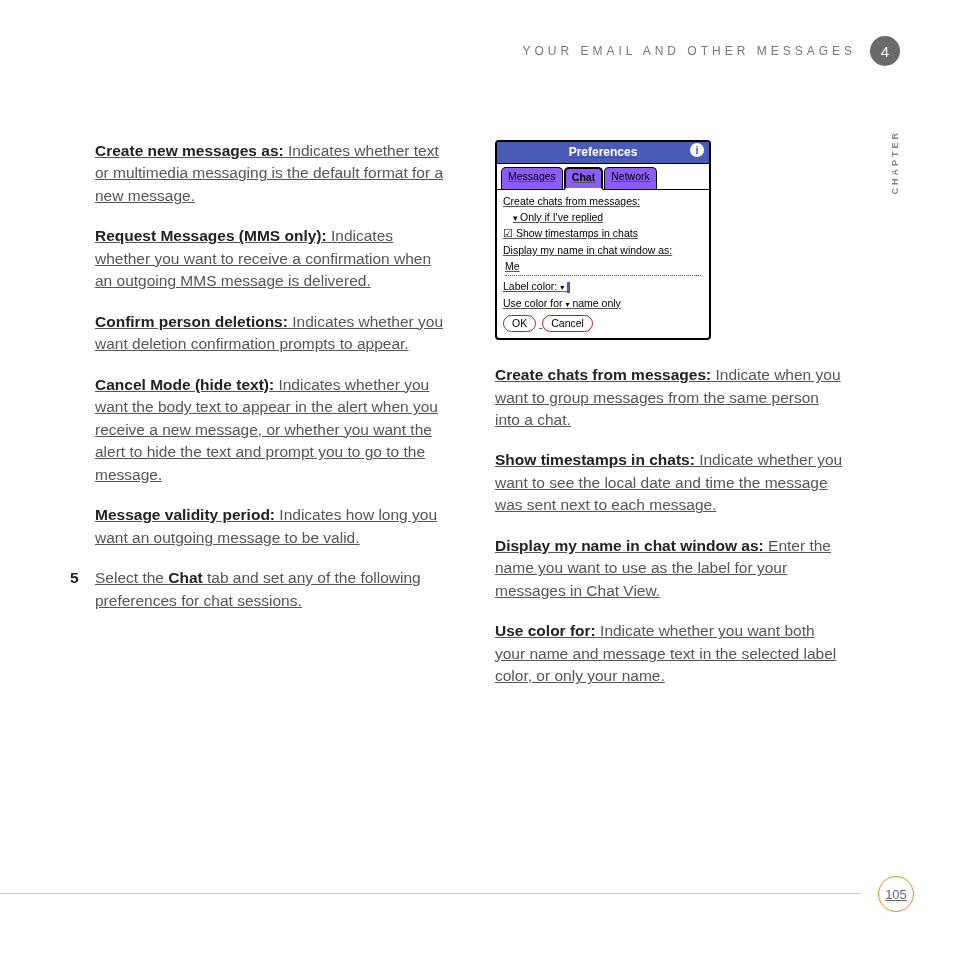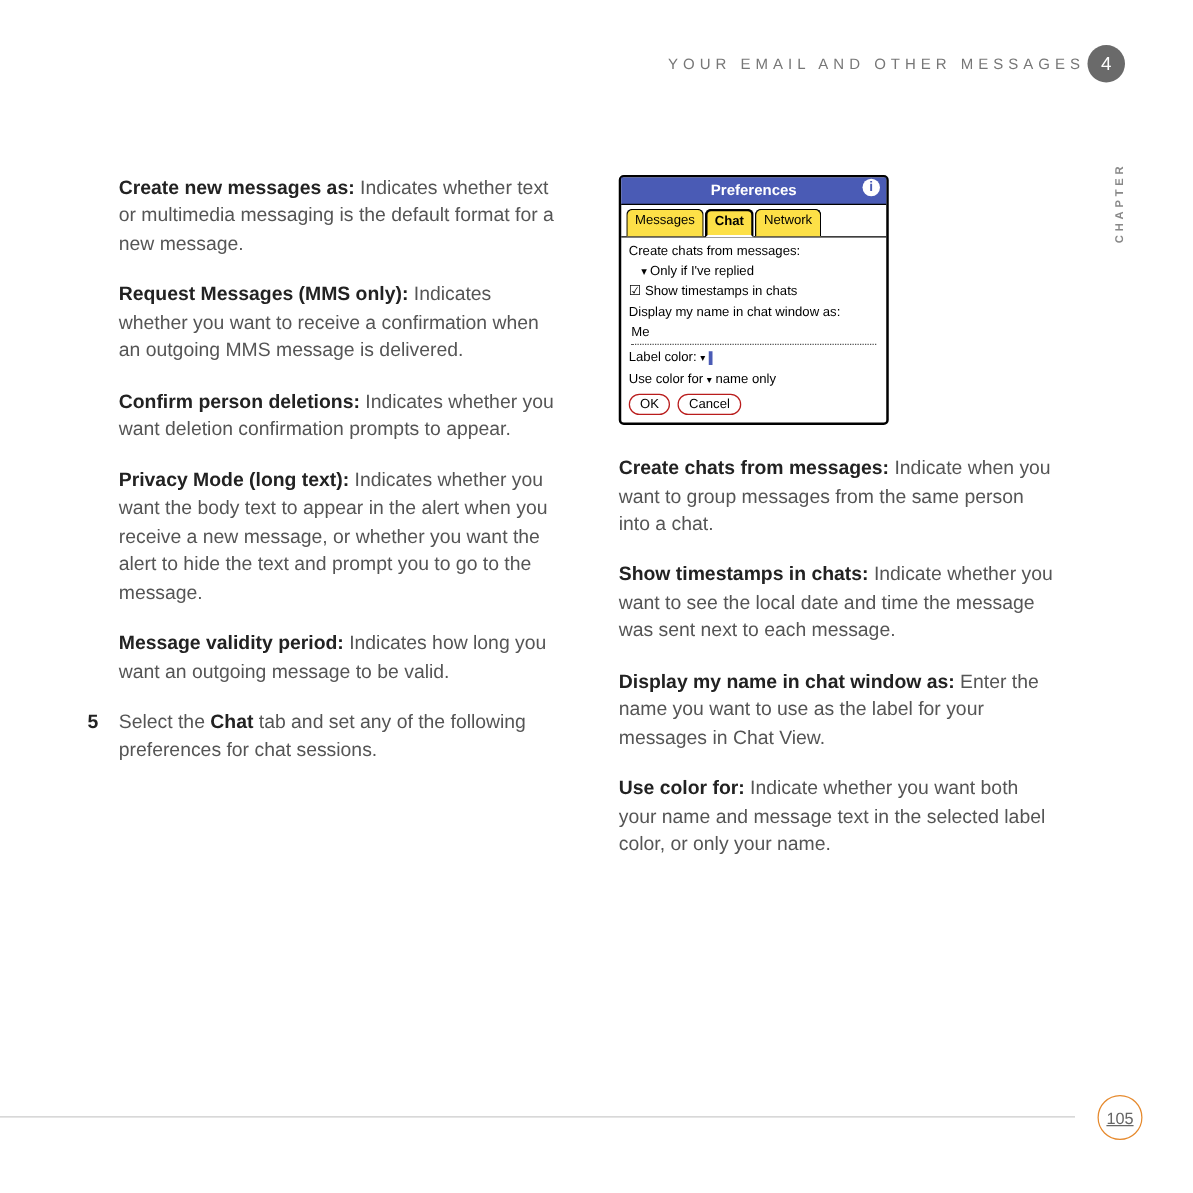--- a/index.html
+++ b/index.html
@@ -11,21 +11,21 @@
     color: #555;
     position: relative;
     overflow: hidden;
   }
   .header {
     position: absolute;
     top: 36px;
     right: 54px;
     display: flex;
     align-items: center;
-    gap: 2px;
+    gap: 14px;
     justify-content: center;
   }
   .header-text {
     letter-spacing: 4px;
     font-size: 12px;
     color: #777;
   }
   .chapter-badge {
     width: 30px;
     height: 30px;
@@ -55,20 +55,21 @@
     left: 95px;
     width: 780px;
     display: flex;
     gap: 50px;
   }
   .col {
     width: 350px;
     font-size: 15.5px;
     line-height: 1.45;
     color: #555;
+    text-decoration: underline;
   }
   .para { margin-bottom: 18px; }
   .b { font-weight: 700; color: #222; }
   .step-num {
     position: absolute;
     left: -25px;
     font-weight: 700;
     color: #222;
   }
   .step-wrap { position: relative; }
@@ -110,21 +111,21 @@
     padding: 3px 4px 0;
     gap: 0;
     border-bottom: 1px solid #000;
   }
   .ss-tab {
     border: 1px solid #000;
     border-bottom: none;
     border-radius: 5px 5px 0 0;
     padding: 1px 6px;
     margin-right: 1px;
-    background: #fde047;
+    background: #8b5cf6;
     font-size: 10.5px;
   }
   .ss-tab.active {
     font-weight: 900;
     border-width: 2px;
     border-bottom: 2px solid #fff;
     margin-bottom: -1px;
     padding-bottom: 2px;
   }
   .ss-body { padding: 4px 6px 6px; }
@@ -185,21 +186,21 @@
   <div class="chapter-badge">4</div>
 </div>
 
 <div class="chapter-side">CHAPTER</div>
 
 <div class="content">
   <div class="col">
     <p class="para"><span class="b">Create new messages as:</span><span> Indicates whether text or multimedia messaging is the default format for a new message.</span></p>
     <p class="para"><span class="b">Request Messages (MMS only):</span><span> Indicates whether you want to receive a confirmation when an outgoing MMS message is delivered.</span></p>
     <p class="para"><span class="b">Confirm person deletions:</span><span> Indicates whether you want deletion confirmation prompts to appear.</span></p>
-    <p class="para"><span class="b">Privacy Mode (long text):</span><span> Indicates whether you want the body text to appear in the alert when you receive a new message, or whether you want the alert to hide the text and prompt you to go to the message.</span></p>
+    <p class="para"><span class="b">Cancel Mode (hide text):</span><span> Indicates whether you want the body text to appear in the alert when you receive a new message, or whether you want the alert to hide the text and prompt you to go to the message.</span></p>
     <p class="para"><span class="b">Message validity period:</span><span> Indicates how long you want an outgoing message to be valid.</span></p>
     <p class="para step-wrap">
       <span class="step-num">5</span>
       <span>Select the </span><span class="b">Chat</span><span> tab and set any of the following preferences for chat sessions.</span>
     </p>
   </div>
 
   <div class="col">
     <div class="screenshot">
       <div class="ss-title">

